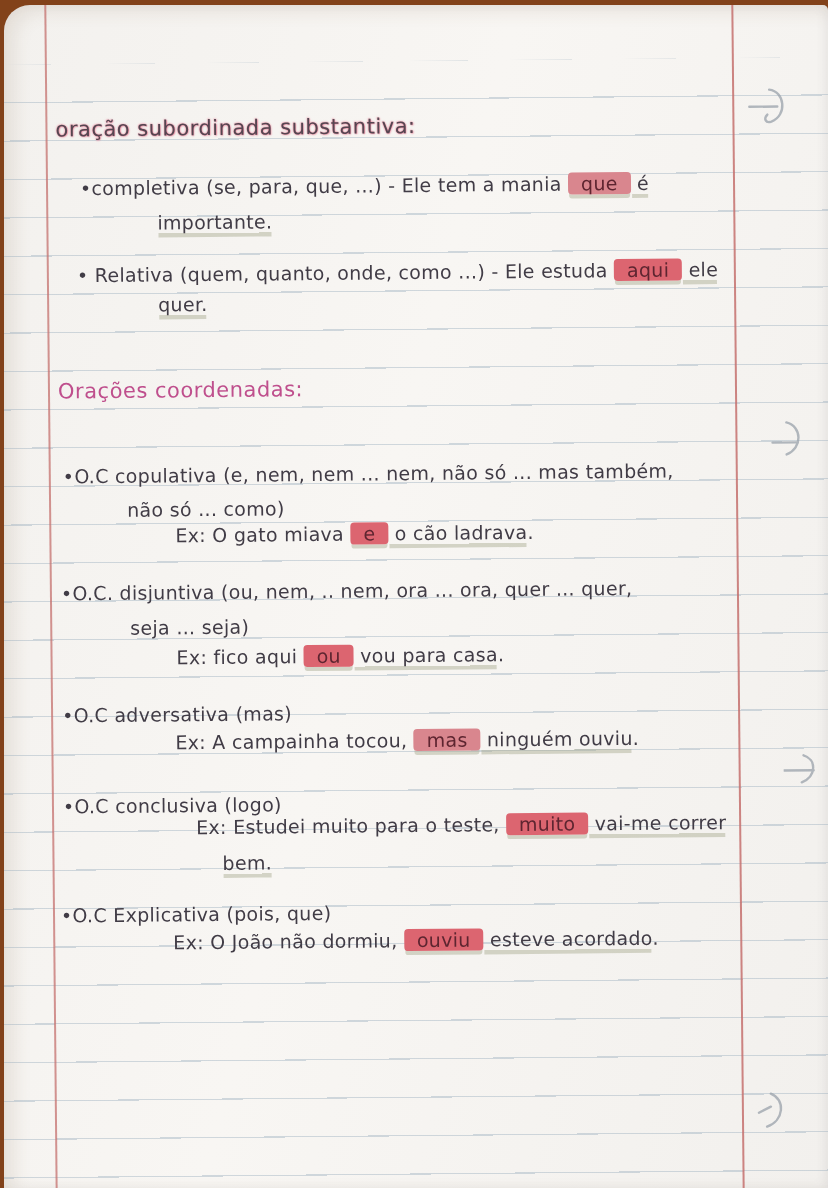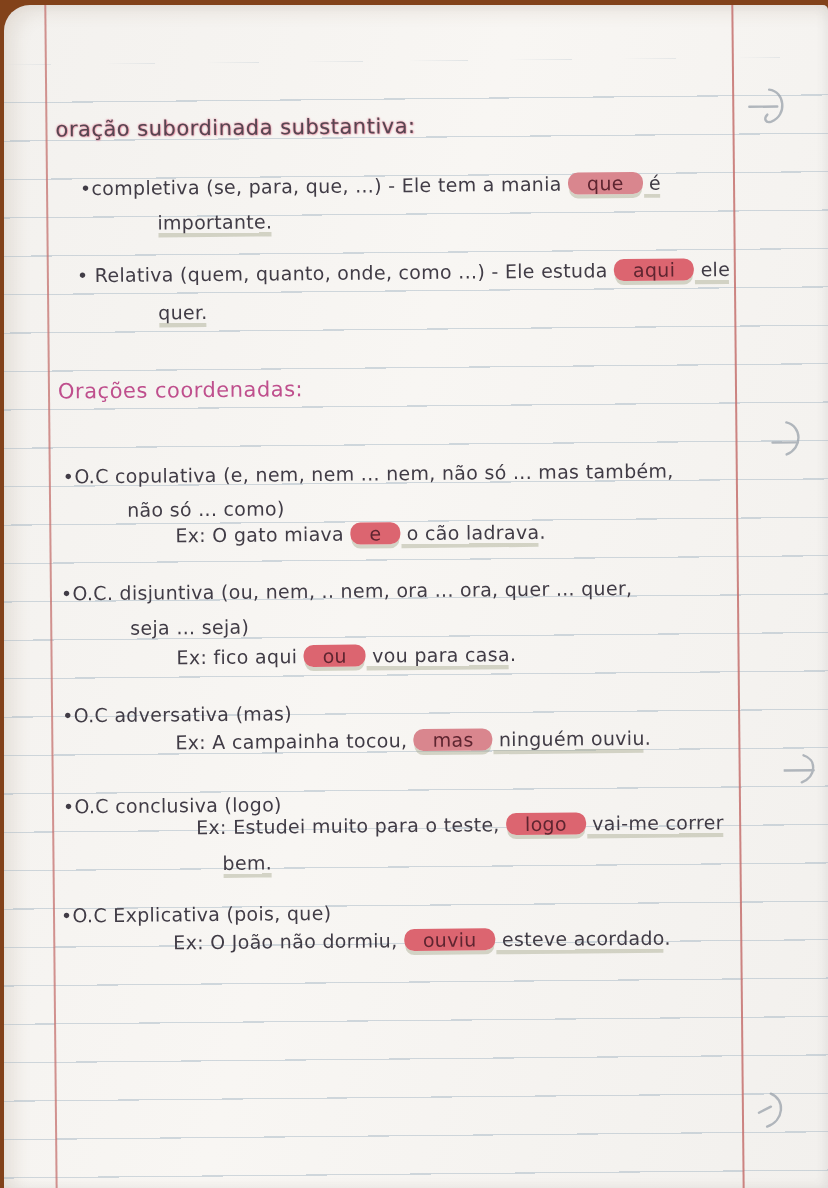--- a/index.html
+++ b/index.html
@@ -25,21 +25,21 @@
       transparent 0 37.2px, var(--rule_blue) 37.2px 38.4px);
     opacity:.45;
   }
   .margin-line{position:absolute;top:-12px;bottom:-12px;width:2px;opacity:.75}
   .margin-left{left:46px;background:var(--margin_red)}
   .margin-right{left:733px;background:var(--margin_red);opacity:.85}
   .line{position:absolute;white-space:nowrap;color:var(--ink);font-size:19px;letter-spacing:.3px}
   .h1{font-size:21px;letter-spacing:.5px;color:#554651;
       text-shadow:.6px .5px 1.6px rgba(231,118,144,.95), -.6px -.5px 1.6px rgba(231,118,144,.55)}
   .h2{font-size:21px;letter-spacing:.5px;color:var(--heading_pink);font-weight:500}
-  .hl{background:var(--highlight_pink);color:#5e2530;padding:0 19px;border-radius:10px}
+  .hl{background:var(--highlight_pink);color:#5e2530;padding:0 13px;border-radius:4px}
   .hl.red{background:var(--highlight_red)}
   .u{box-shadow:0 5px 0 -1px var(--underline_gray)}
   .curl{position:absolute;opacity:.75}
   .curl path{stroke:#9aa2ab;stroke-width:2.4;fill:none;stroke-linecap:round}
 </style>
 </head>
 <body>
 
 <div class="paper">
   <div class="tilt">
@@ -72,21 +72,21 @@
     <div class="line" style="left:80px;top:169px">
       <span>•completiva (se, para, que, ...) - Ele tem a mania </span><span class="hl u">que</span><span class="u"> é</span>
     </div>
     <div class="line" style="left:157px;top:204px">
       <span class="u">importante.</span>
     </div>
 
     <div class="line" style="left:76px;top:256px">
       <span>• Relativa (quem, quanto, onde, como ...) - Ele estuda </span><span class="hl red u">aqui</span><span class="u"> ele</span>
     </div>
-    <div class="line" style="left:157px;top:294px">
+    <div class="line" style="left:157px;top:286px">
       <span class="u">quer.</span>
     </div>
 
     <div class="line h2" style="left:56px;top:371px">
       <span>Orações coordenadas:</span>
     </div>
 
     <div class="line" style="left:60px;top:457px">
       <span>•O.C copulativa (e, nem, nem ... nem, não só ... mas também,</span>
     </div>
@@ -111,21 +111,21 @@
       <span>•O.C adversativa (mas)</span>
     </div>
     <div class="line" style="left:170px;top:724px">
       <span>Ex: A campainha tocou, </span><span class="hl u">mas</span><span class="u"> ninguém ouviu</span><span>.</span>
     </div>
 
     <div class="line" style="left:57px;top:787px">
       <span>•O.C conclusiva (logo)</span>
     </div>
     <div class="line" style="left:190px;top:809px">
-      <span>Ex: Estudei muito para o teste, </span><span class="hl red u">logo</span><span class="u"> vai-me correr</span>
+      <span>Ex: Estudei muito para o teste, </span><span class="hl red u">muito</span><span class="u"> vai-me correr</span>
     </div>
     <div class="line" style="left:216px;top:845px">
       <span class="u">bem.</span>
     </div>
 
     <div class="line" style="left:54px;top:896px">
       <span>•O.C Explicativa (pois, que)</span>
     </div>
     <div class="line" style="left:166px;top:924px">
       <span>Ex: O João não dormiu, </span><span class="hl red u">ouviu</span><span class="u"> esteve acordado</span><span>.</span>

